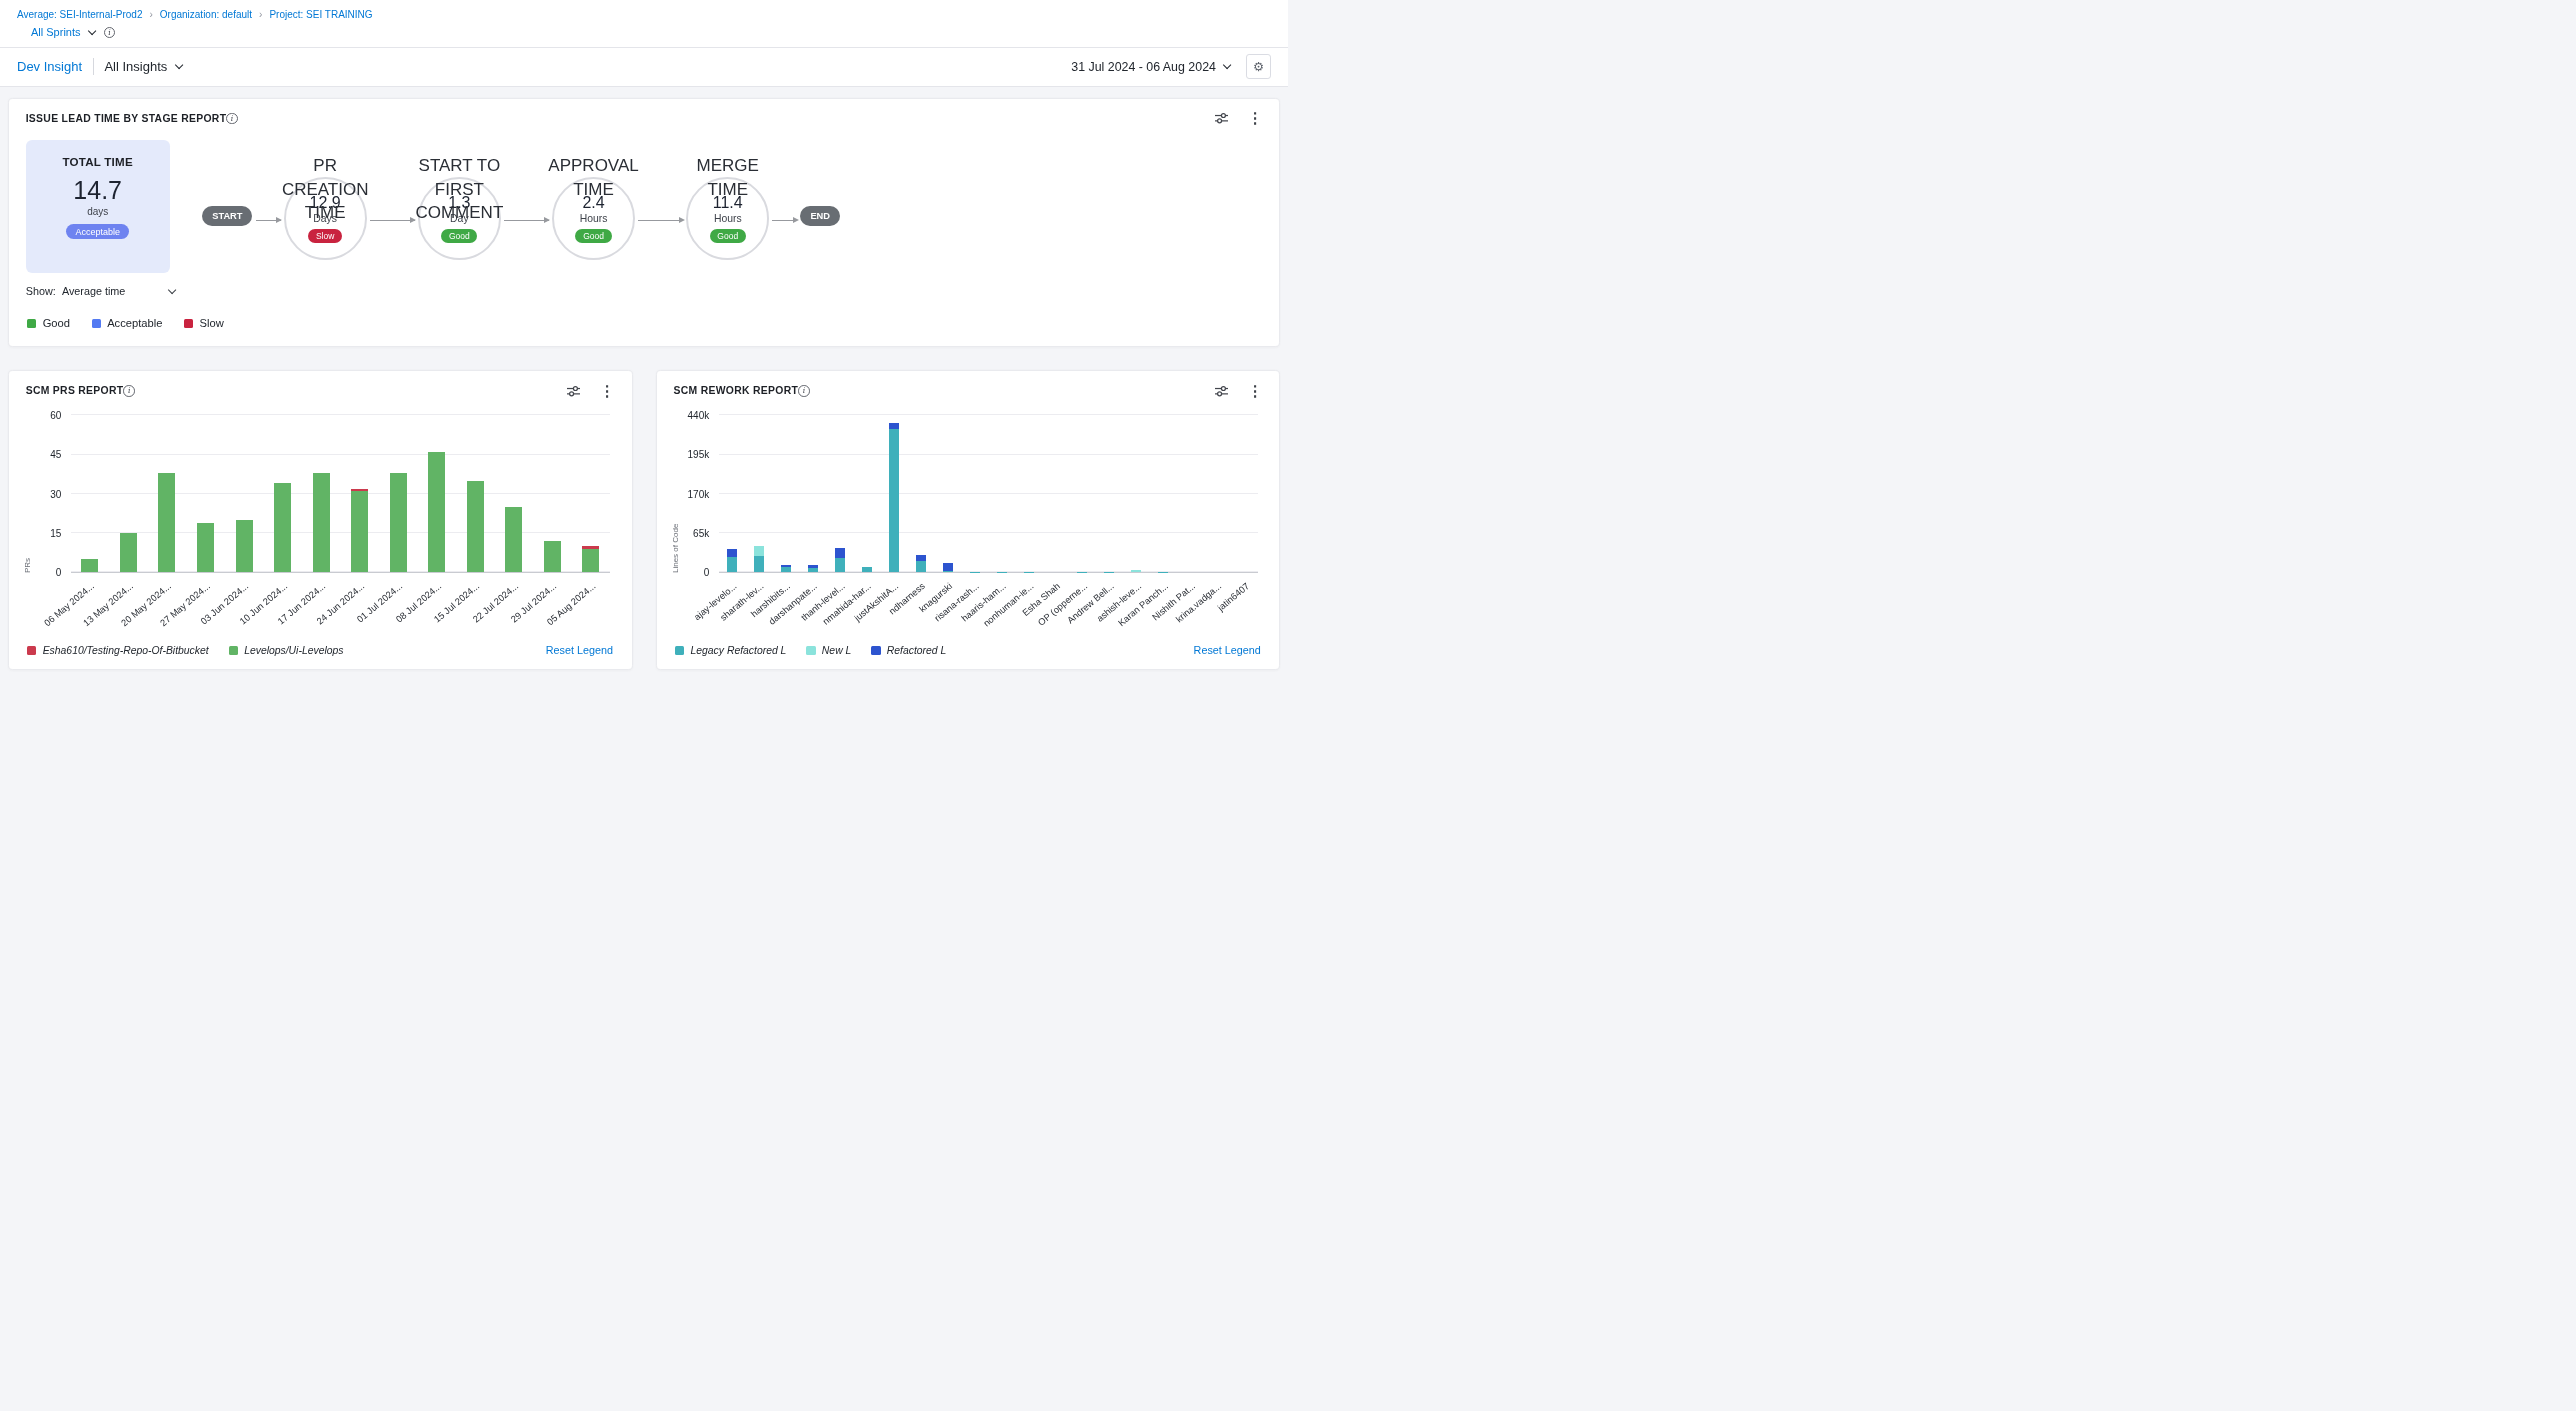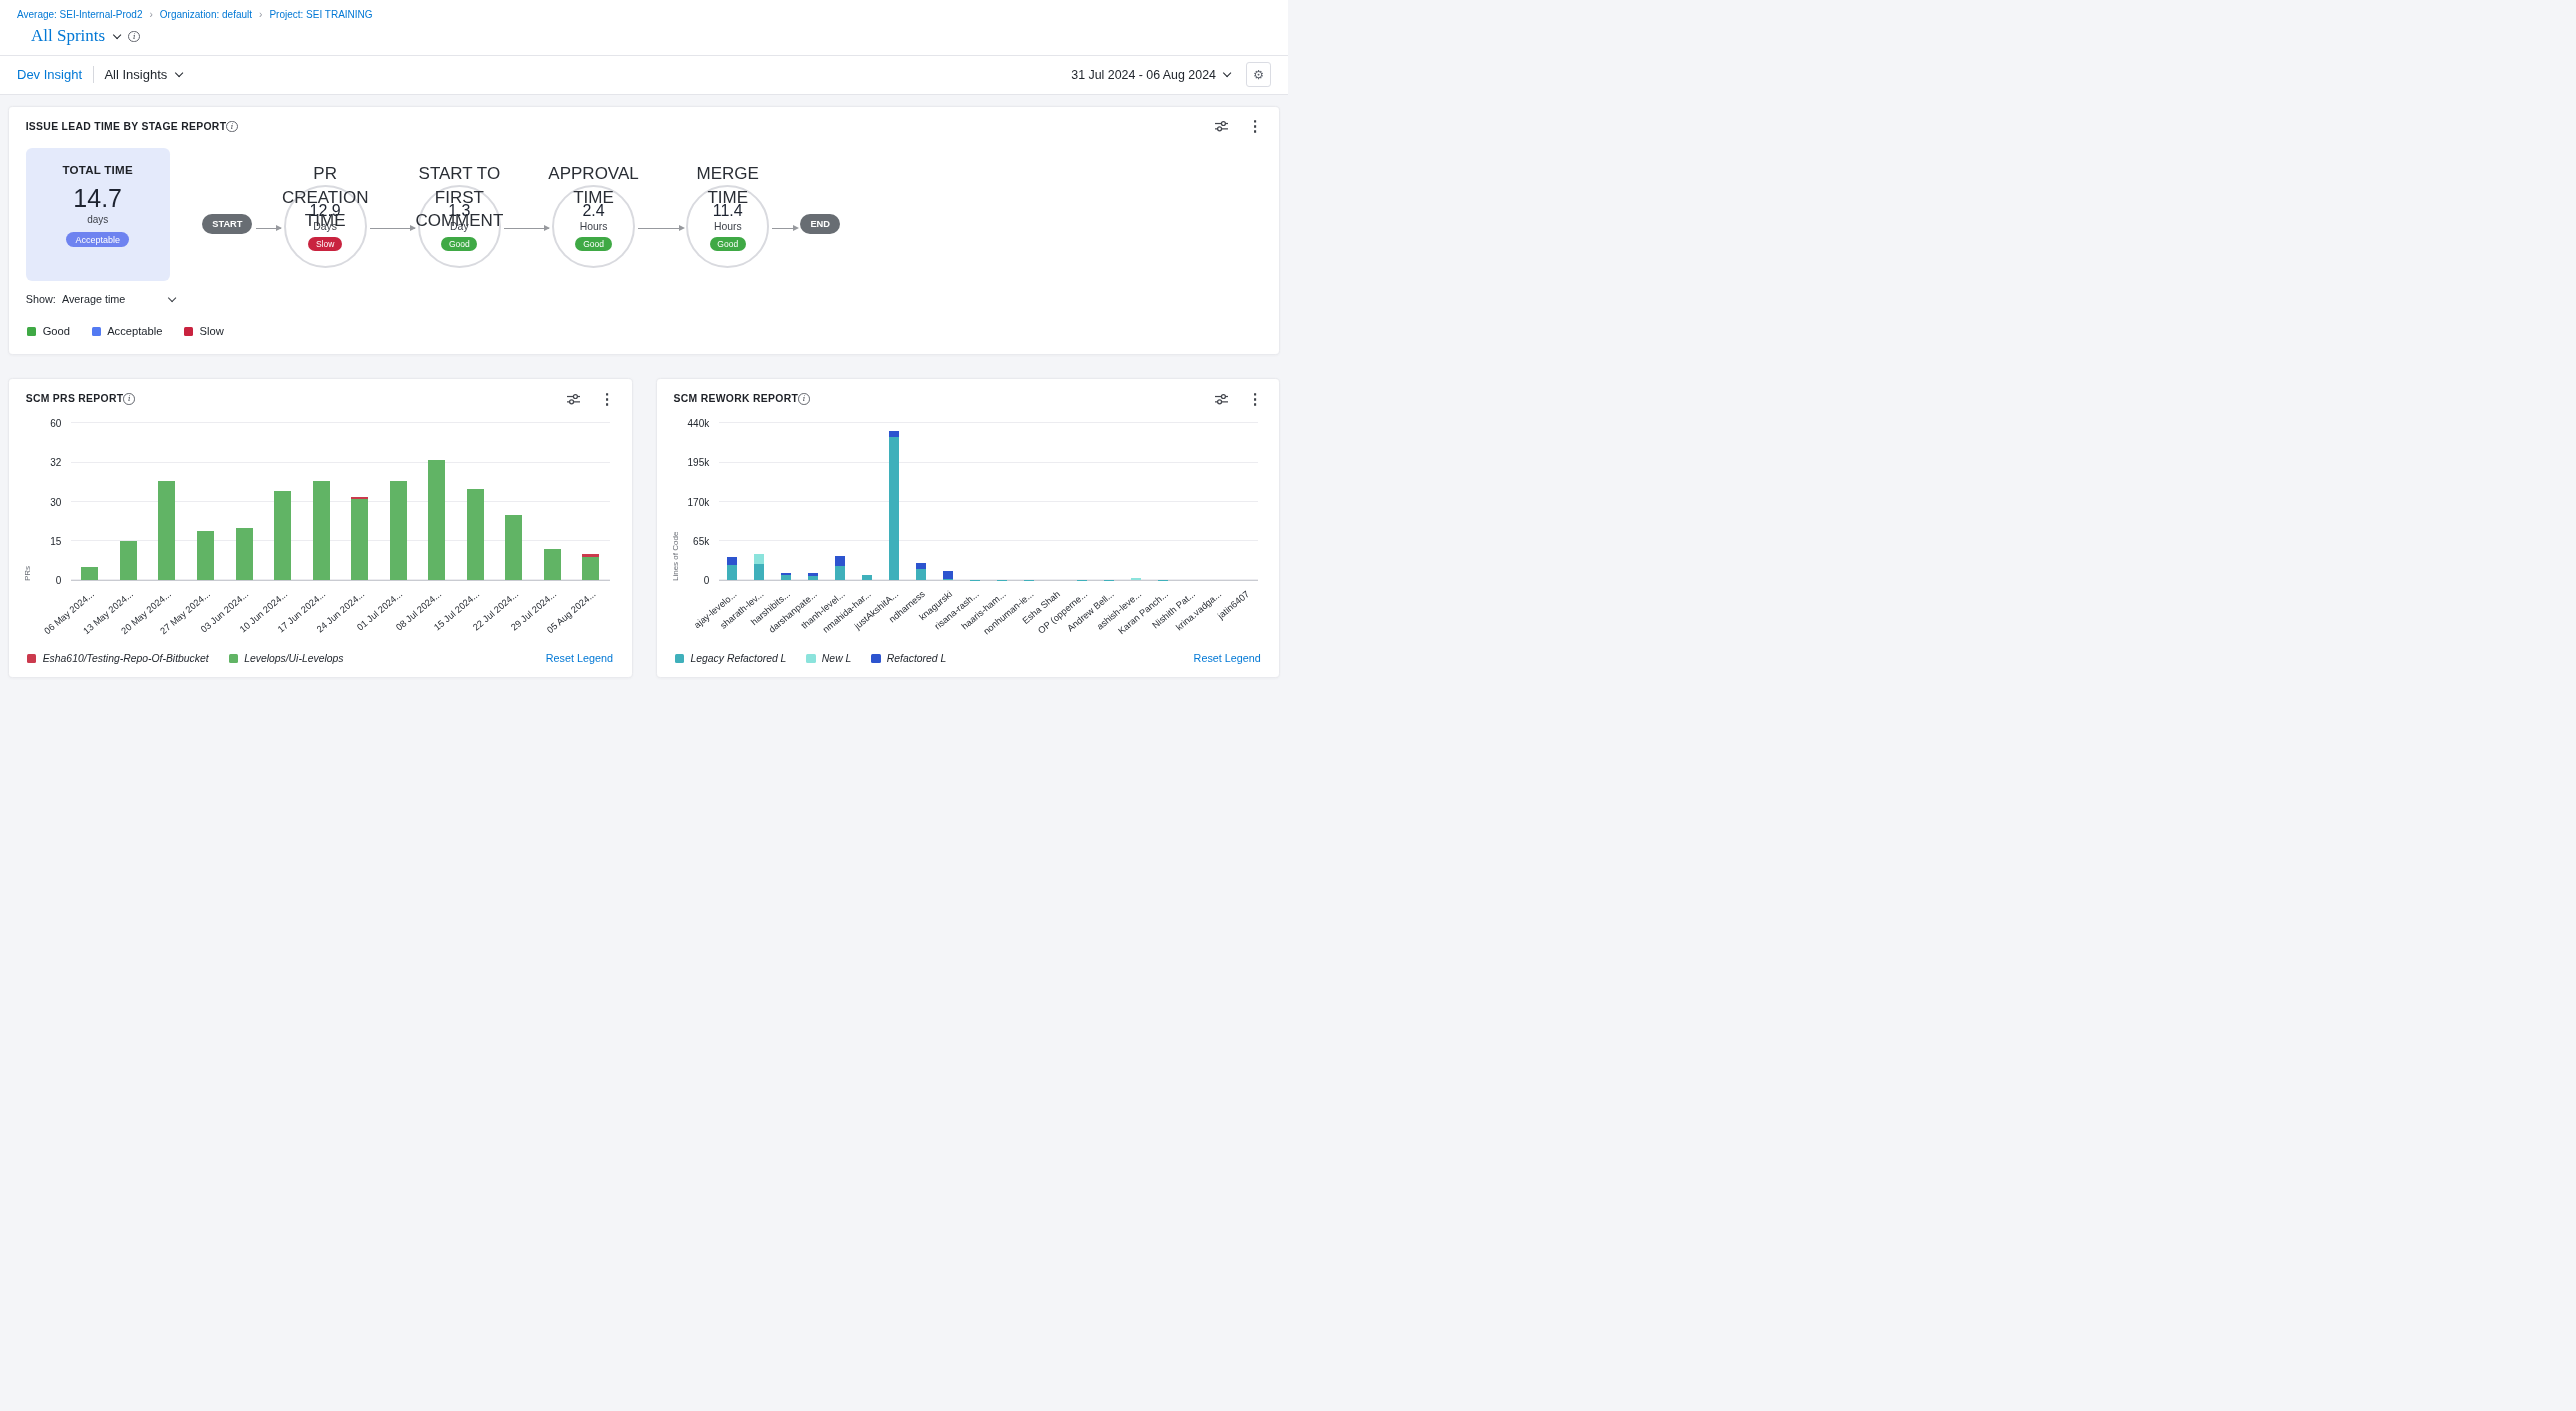--- a/index.html
+++ b/index.html
@@ -11,21 +11,21 @@
     overflow: hidden;
   }
   a { text-decoration: none; cursor: pointer; }
 
   
   .topbar { background: #fff; padding-top: 7px; }
   .breadcrumb { padding: 1.5px 17px 3.1px; font-size: 10px; display: flex; gap: 7px; align-items: center; }
   .breadcrumb a { color: #0278d5; }
   .sep { color: #9296a0; font-size: 10px; }
   .sprint-row { display: flex; align-items: center; gap: 8.5px; padding: 3.9px 17px 8.5px 31px; }
-  .sprint-label { color: #0278d5; font-size: 17px; font-weight: 500; cursor: pointer; font-family: Liberation Serif, serif; }
+  .sprint-label { color: #0278d5; font-size: 11px; font-weight: 500; cursor: pointer; }
   .chev { width: 6.2px; height: 6.2px; border-right: 1.4px solid currentColor; border-bottom: 1.4px solid currentColor;
           transform: rotate(45deg); display: inline-block; margin-top: -3.1px; }
   .sprint-row .chev { color: #22272e; cursor: pointer; }
   .info { width: 11.6px; height: 11.6px; border: 1px solid #62656d; border-radius: 50%;
           display: inline-flex; align-items: center; justify-content: center;
           font-size: 7.7px; color: #3f434b; font-family: "DejaVu Serif", serif; font-style: italic;
           flex: none; cursor: pointer; line-height: 1; }
 
   .insight-bar { background: #fff; border-top: 0.8px solid #e4e5ea; border-bottom: 0.8px solid #e4e5ea;
                  height: 40px; display: flex; align-items: center; padding: 0 17px; }
@@ -243,21 +243,21 @@
       <div class="chart" id="chart-scm_prs">
         <span class="axis-title">PRs</span>
         <div class="plot">
             <div class="gridline" style="bottom: 0%;"></div>
             <span class="ytick" style="bottom: 0%;">0</span>
             <div class="gridline" style="bottom: 25%;"></div>
             <span class="ytick" style="bottom: 25%;">15</span>
             <div class="gridline" style="bottom: 50%;"></div>
             <span class="ytick" style="bottom: 50%;">30</span>
             <div class="gridline" style="bottom: 75%;"></div>
-            <span class="ytick" style="bottom: 75%;">32</span>
+            <span class="ytick" style="bottom: 75%;">45</span>
             <div class="gridline" style="bottom: 100%;"></div>
             <span class="ytick" style="bottom: 100%;">60</span>
             <div class="stack" style="left: calc(3.57143% - 8.5px); width: 17px;">
               <div class="seg" style="height: 8.33333%; background: rgb(97, 180, 101);"></div>
             </div>
             <div class="stack" style="left: calc(10.7143% - 8.5px); width: 17px;">
               <div class="seg" style="height: 25%; background: rgb(97, 180, 101);"></div>
             </div>
             <div class="stack" style="left: calc(17.8571% - 8.5px); width: 17px;">
               <div class="seg" style="height: 63.3333%; background: rgb(97, 180, 101);"></div>

